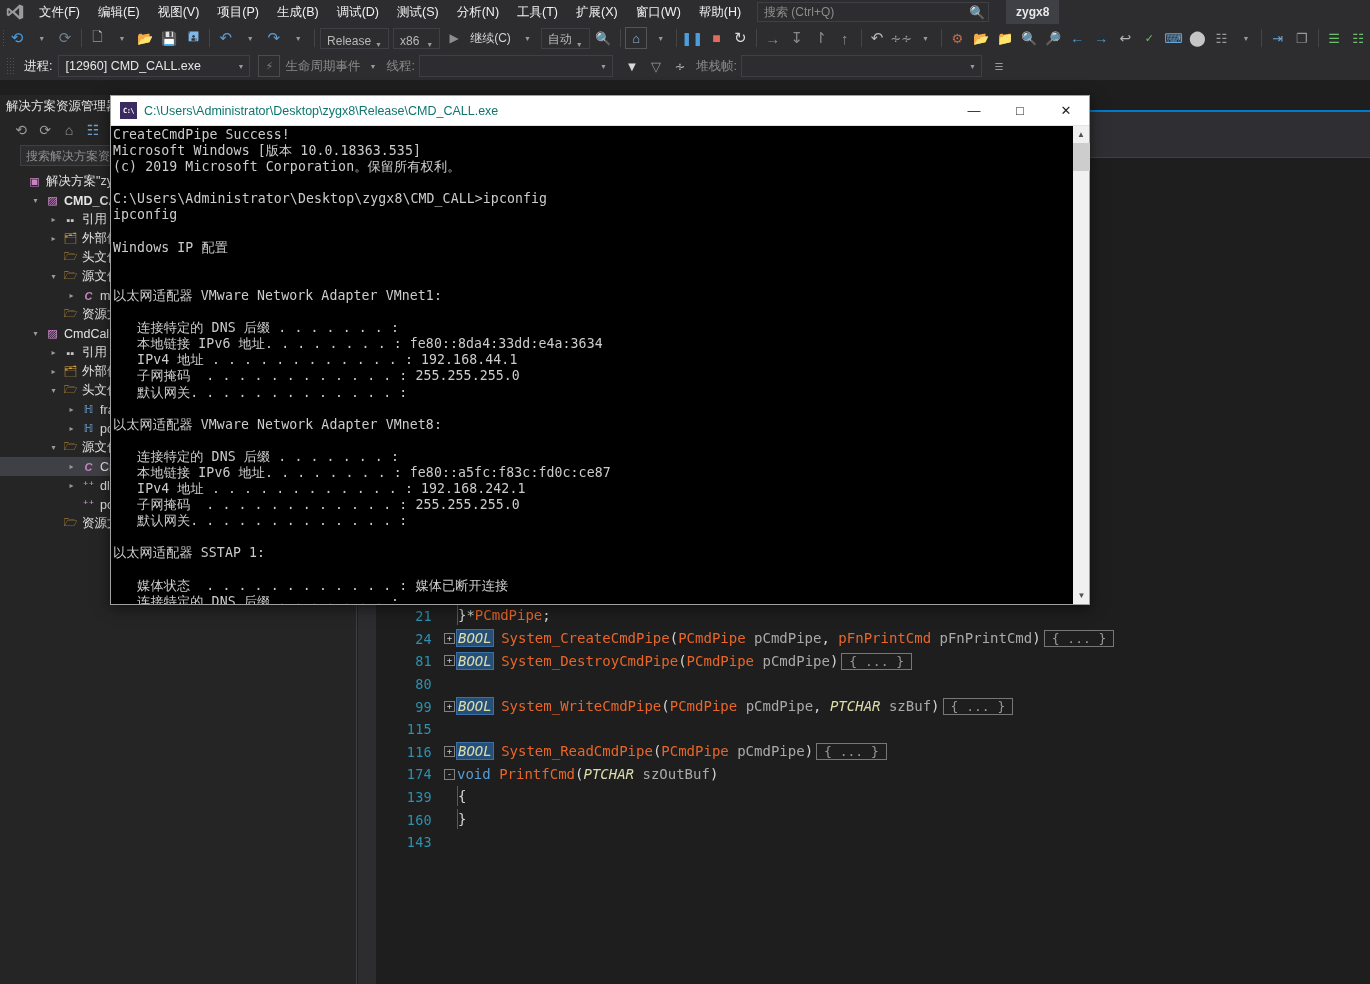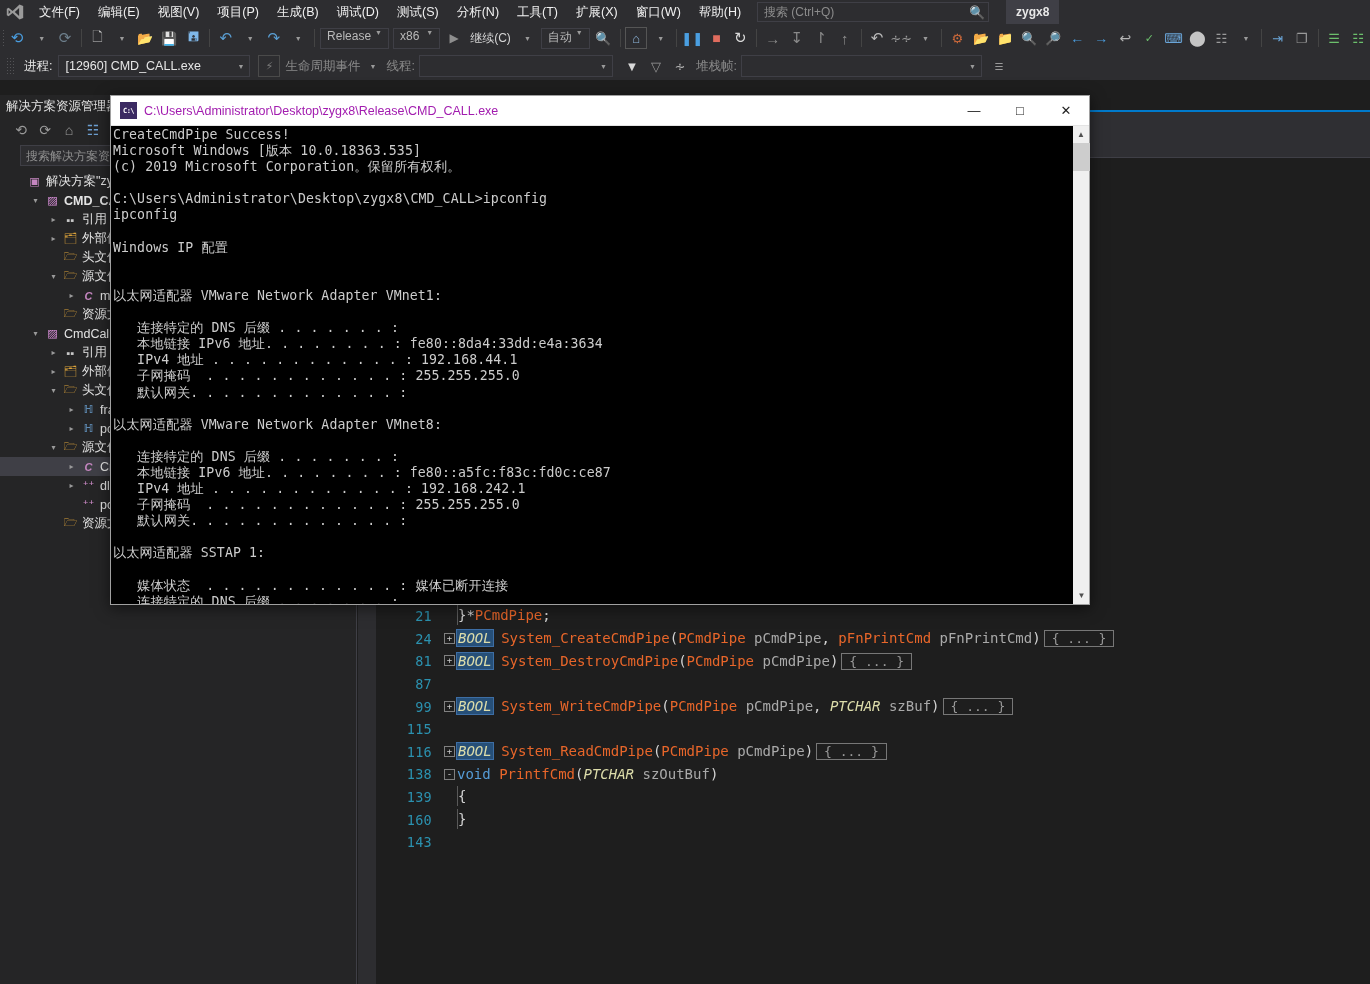--- a/index.html
+++ b/index.html
@@ -55,21 +55,21 @@
     background-size: 3px 3px; opacity: .85; }
   .tb-btn {
     height: 22px; min-width: 22px; display: flex; align-items: center;
     justify-content: center; margin: 0 1px; color: #c8c8c8; font-size: 13px;
     cursor: default; position: relative;
   }
   .tb-sep { width: 1px; height: 18px; background: #444; margin: 0 4px; }
   .tb-caret { font-size: 7px; color: #9a9a9a; margin-left: 1px; }
   .tb-combo {
     height: 21px; border: 1px solid #3f3f46; background: #2d2d30;
-    color: #b9b9b9; font-size: 12px; display: flex; align-items: flex-start;
+    color: #b9b9b9; font-size: 12px; display: flex; align-items: flex-end;
     padding: 0 2px 0 6px; margin: 0 2px; position: relative;
   }
   .tb-combo .lbl { flex: 1; white-space: nowrap; overflow: hidden; }
   .tb-combo .ar { color: #9a9a9a; font-size: 7px; padding: 0 4px; }
   .tb-text { color: #d4d4d4; font-size: 12px; padding: 0 4px; white-space: nowrap; }
 
   
   .toolbar2 {
     position: absolute; top: 52px; left: 0; width: 1370px; height: 28px;
     background: #2d2d30; display: flex; align-items: center;
@@ -171,21 +171,21 @@
   .con-title {
     height: 30px; background: #ffffff; display: flex; align-items: center;
     border-bottom: 1px solid #e4e4e4;
   }
   .con-ico {
     width: 17px; height: 17px; margin: 0 7px 0 9px; background: #3b2a62;
     color: #fff; font-size: 7px; font-family: "DejaVu Sans Mono", monospace;
     display: flex; align-items: center; justify-content: center; flex: none;
     font-weight: bold; letter-spacing: -0.5px;
   }
-  .con-title-text { flex: 1; color: #a21caf; font-size: 12.5px; white-space: nowrap; overflow: hidden; }
+  .con-title-text { flex: 1; color: #0f766e; font-size: 12.5px; white-space: nowrap; overflow: hidden; }
   .con-btn {
     width: 46px; height: 30px; display: flex; align-items: center; justify-content: center;
     color: #222; font-size: 13px; flex: none;
   }
   .con-body {
     position: absolute; left: 0; top: 30px; width: 978px; height: 478px;
     background: #000; overflow: hidden;
   }
   .con-text {
     position: absolute; left: 2px; top: 1px; right: 18px;
@@ -477,37 +477,37 @@
           </div>
           <div class="coderow">
             <span class="lnum">24</span>
             <span class="codetext"><span class="collapse-box">+</span><span class="sel-box">BOOL</span> <span class="k-macro">System_CreateCmdPipe</span><span class="k-plain">(</span><span class="k-macro">PCmdPipe</span> <span class="k-param">pCmdPipe</span><span class="k-plain">, </span><span class="k-macro">pFnPrintCmd</span> <span class="k-param">pFnPrintCmd</span><span class="k-plain">)</span><span class="ellipsis-box">{ ... }</span></span>
           </div>
           <div class="coderow">
             <span class="lnum">81</span>
             <span class="codetext"><span class="collapse-box">+</span><span class="sel-box">BOOL</span> <span class="k-macro">System_DestroyCmdPipe</span><span class="k-plain">(</span><span class="k-macro">PCmdPipe</span> <span class="k-param">pCmdPipe</span><span class="k-plain">)</span><span class="ellipsis-box">{ ... }</span></span>
           </div>
           <div class="coderow">
-            <span class="lnum">87</span>
+            <span class="lnum">80</span>
             <span class="codetext"><span style="display:inline-block;width:13px"></span></span>
           </div>
           <div class="coderow">
             <span class="lnum">99</span>
             <span class="codetext"><span class="collapse-box">+</span><span class="sel-box">BOOL</span> <span class="k-macro">System_WriteCmdPipe</span><span class="k-plain">(</span><span class="k-macro">PCmdPipe</span> <span class="k-param">pCmdPipe</span><span class="k-plain">, </span><span class="k-fn" style="font-style:italic">PTCHAR</span> <span class="k-param">szBuf</span><span class="k-plain">)</span><span class="ellipsis-box">{ ... }</span></span>
           </div>
           <div class="coderow">
             <span class="lnum">115</span>
             <span class="codetext"><span style="display:inline-block;width:13px"></span></span>
           </div>
           <div class="coderow">
             <span class="lnum">116</span>
             <span class="codetext"><span class="collapse-box">+</span><span class="sel-box">BOOL</span> <span class="k-macro">System_ReadCmdPipe</span><span class="k-plain">(</span><span class="k-macro">PCmdPipe</span> <span class="k-param">pCmdPipe</span><span class="k-plain">)</span><span class="ellipsis-box">{ ... }</span></span>
           </div>
           <div class="coderow">
-            <span class="lnum">138</span>
+            <span class="lnum">174</span>
             <span class="codetext"><span class="collapse-box">-</span><span class="k-blue">void</span> <span class="k-macro">PrintfCmd</span><span class="k-plain">(</span><span class="k-fn" style="font-style:italic">PTCHAR</span> <span class="k-param">szOutBuf</span><span class="k-plain">)</span></span>
           </div>
           <div class="coderow">
             <span class="lnum">139</span>
             <span class="codetext"><span style="display:inline-block;width:13px"></span><span class="vbar"></span><span class="k-plain">{</span></span>
           </div>
           <div class="coderow">
             <span class="lnum">160</span>
             <span class="codetext"><span style="display:inline-block;width:13px"></span><span class="vbar"></span><span class="k-plain">}</span></span>
           </div>

